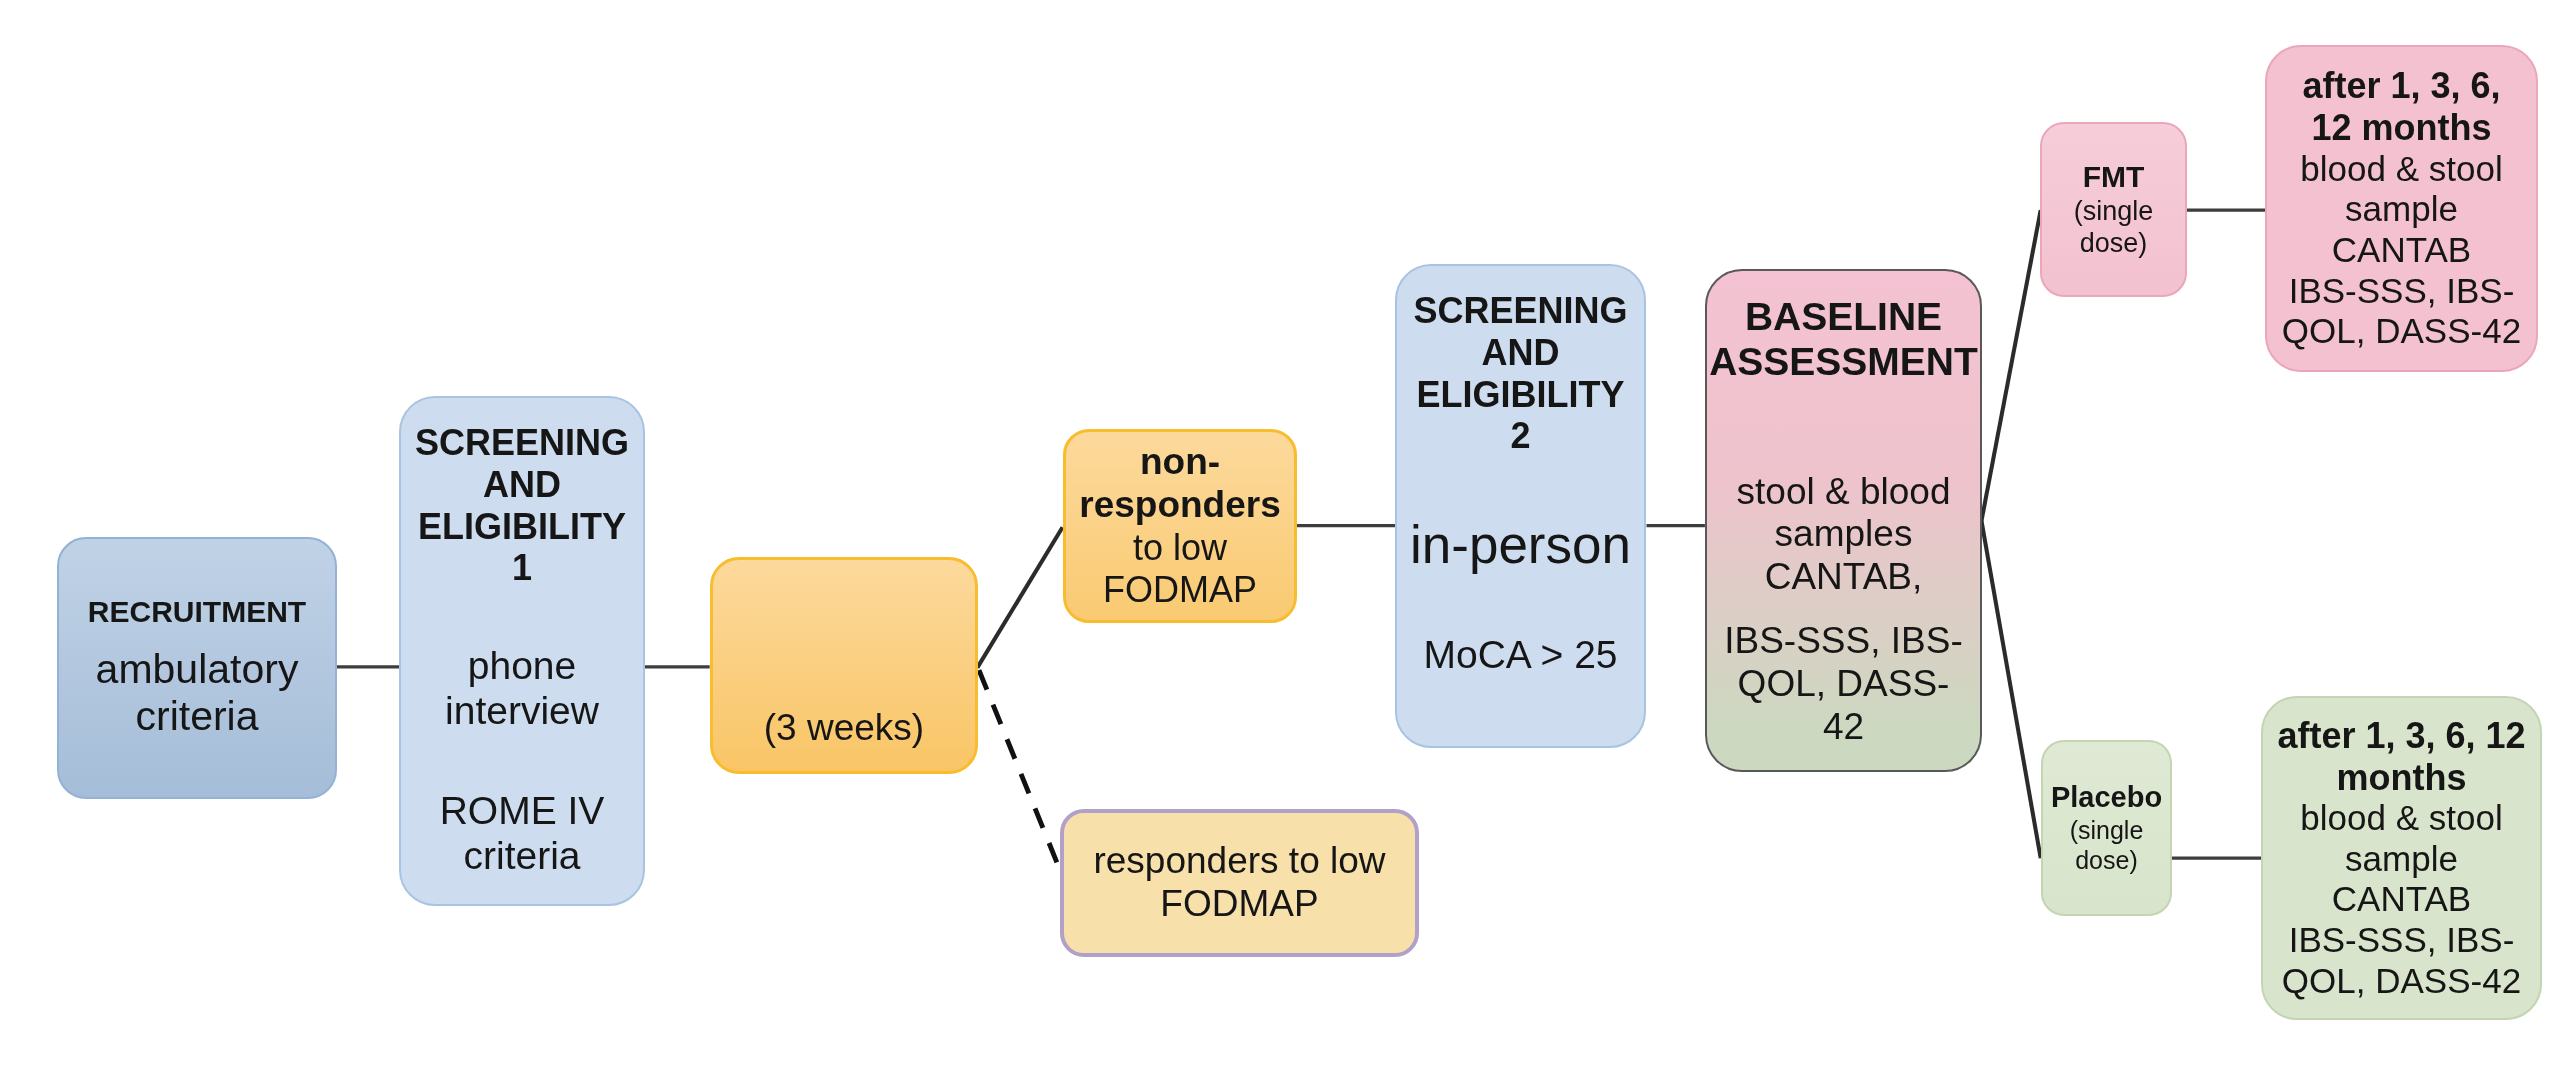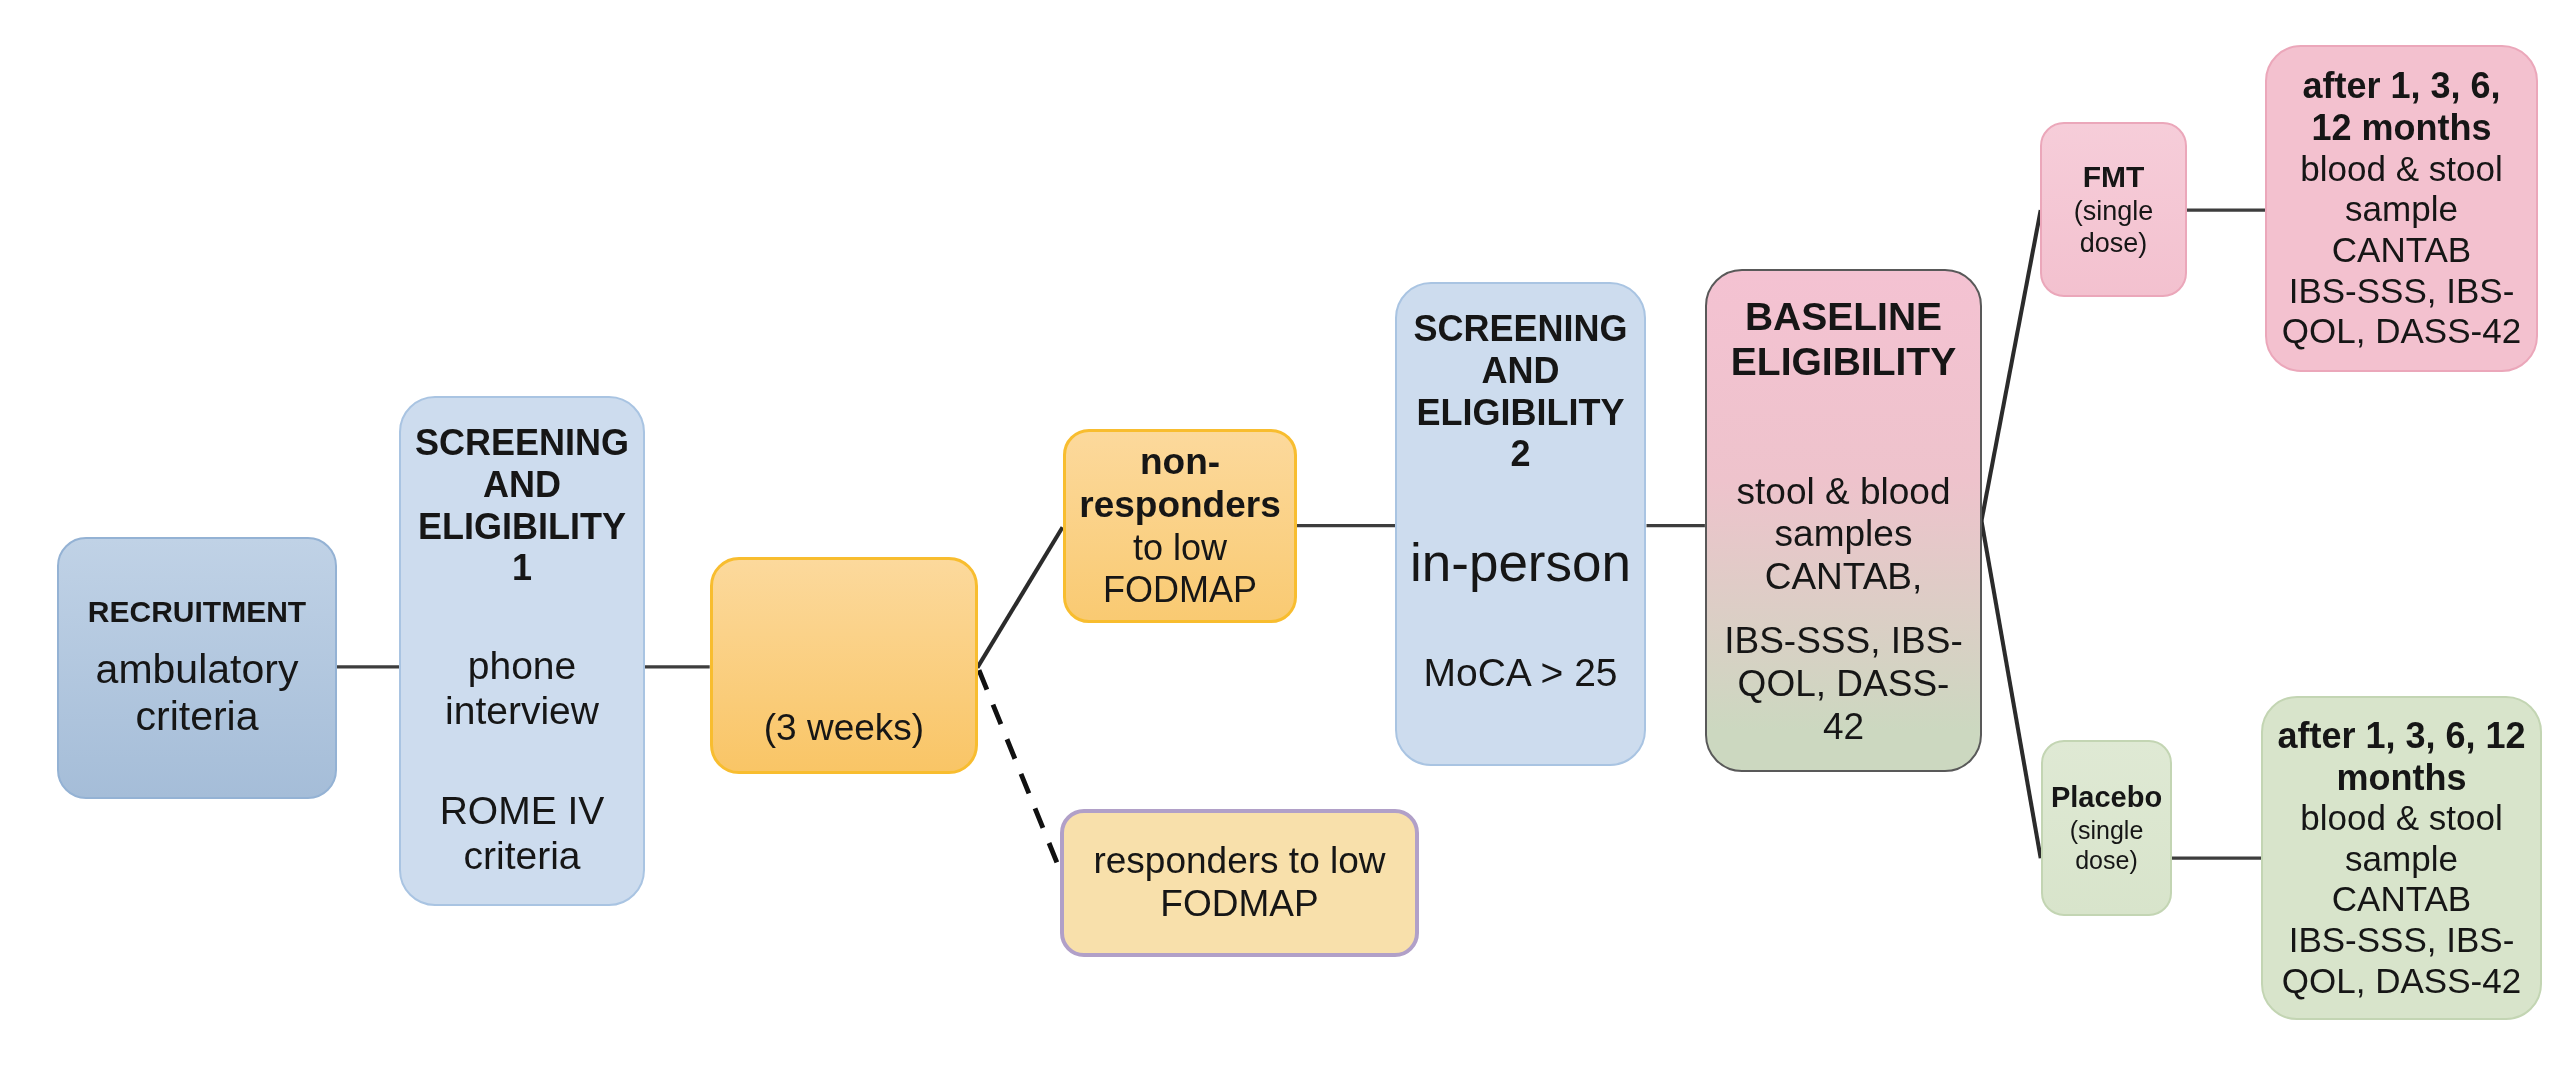--- a/index.html
+++ b/index.html
@@ -65,21 +65,21 @@
   .b-resp {
     left:1060px; top:809px; width:359px; height:148px;
     background:var(--tan_fill);
     border:4px solid var(--purple_border); border-radius:24px;
     justify-content:center; padding:6.5px 14.6px;
   }
   .b-resp .body { font-size:37px; }
 
   
   .b-screening2 {
-    left:1395px; top:282px; width:251px; height:484px;
+    left:1395px; top:264px; width:251px; height:484px;
     background:var(--lightblue_fill);
     border:2.4px solid var(--lightblue_border); border-radius:36px;
     padding:24px 13px 19.5px;
   }
   .b-screening2 .title { font-size:36px; }
   .b-screening2 .body1 { font-size:53px; margin-top:auto; margin-bottom:auto; }
   .b-screening2 .body2 { font-size:39px; margin-bottom:49px; }
 
   
   .b-baseline {
@@ -175,21 +175,21 @@
     <div class="body">to low FODMAP</div>
   </div>
 
   <div class="box b-screening2">
     <div class="title">SCREENING AND ELIGIBILITY 2</div>
     <div class="body1">in-person</div>
     <div class="body2">MoCA &gt; 25</div>
   </div>
 
   <div class="box b-baseline">
-    <div class="title">BASELINE ELIGIBILITY</div>
+    <div class="title">BASELINE ASSESSMENT</div>
     <div class="body1">stool &amp; blood samples</div>
     <div class="body2">CANTAB,</div>
     <div class="body3">IBS-SSS, IBS-QOL, DASS-42</div>
   </div>
 
   <div class="box b-fmt">
     <div class="title">FMT</div>
     <div class="body">(single dose)</div>
   </div>
 

